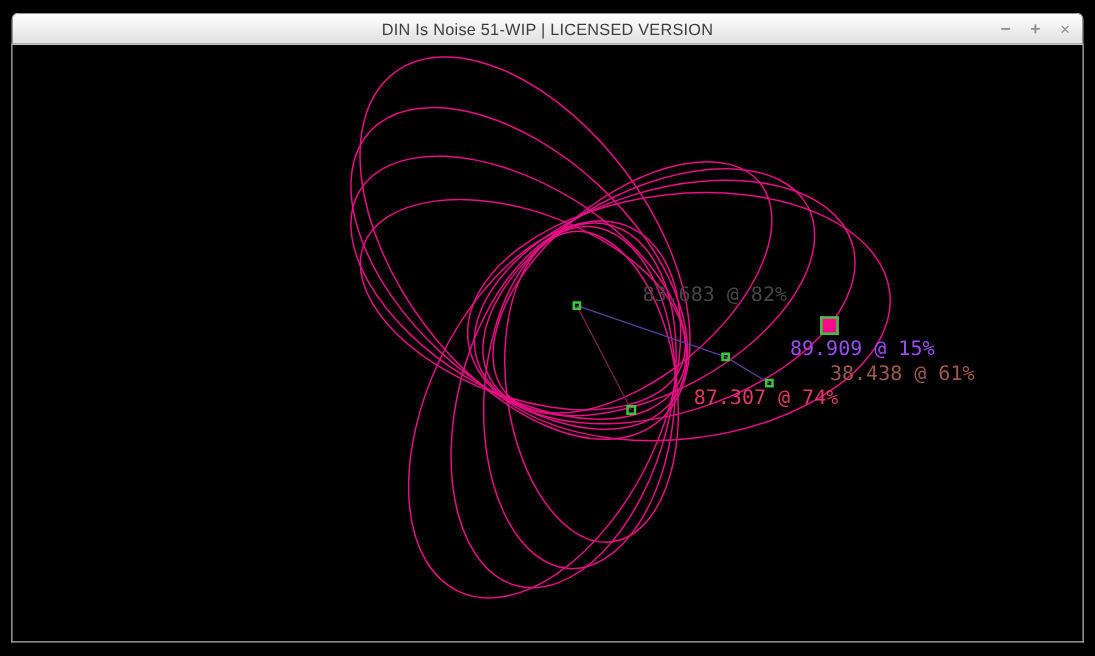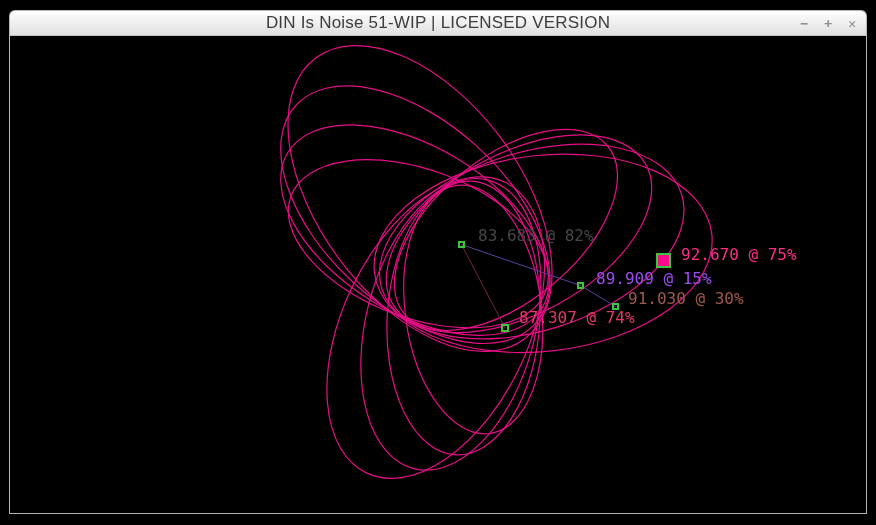--- a/index.html
+++ b/index.html
@@ -13,40 +13,40 @@
   }
   .title-bar{
     height:26px;flex:0 0 26px;
     background:linear-gradient(#ffffff,#e9e9e9 70%,#e0e0e0);
     border:1px solid #b5b5b5;border-bottom:1px solid #c2c2c2;
     border-radius:6px 6px 0 0;
     display:flex;align-items:center;justify-content:center;position:relative;
     box-sizing:border-box;
   }
   .title-text{
-    font-size:17px;color:#3d3d3d;letter-spacing:0.2px;
+    font-size:13px;color:#3d3d3d;letter-spacing:0.2px;
   }
   .win-controls{
     position:absolute;right:10px;top:0;height:100%;
     display:flex;align-items:center;gap:16px;
   }
   .win-btn{
     color:#8f8f8f;font-size:13px;font-weight:bold;line-height:1;
     cursor:default;font-family:"DejaVu Sans Mono",monospace;
   }
   .canvas{
     flex:1 1 auto;background:#000;position:relative;
     border-left:1px solid #b5b5b5;border-right:1px solid #b5b5b5;border-bottom:1px solid #b5b5b5;
     box-sizing:border-box;overflow:hidden;
   }
   .canvas svg{position:absolute;left:0;top:0;}
   .pt-label{
     position:absolute;
     font-family:"DejaVu Sans Mono",monospace;
-    font-size:16px;line-height:16px;white-space:pre;
+    font-size:16px;line-height:16px;white-space:pre;margin-left:36px;
   }
   .pt-marker{
     position:absolute;box-sizing:border-box;
     border:2px solid #3fc43f;background:transparent;
   }
 </style>
 </head>
 <body>
 
 <div class="app-window">
@@ -78,18 +78,17 @@
         <line x1="451.5" y1="208.5" x2="495" y2="292" stroke="#78234b" stroke-width="1"></line>
       </svg>
 
     <div class="pt-marker" id="m0" style="left: 448px; top: 205px; width: 7px; height: 7px; background: transparent; border-color: rgb(63, 196, 63);"></div>
     <div class="pt-marker" id="m1" style="left: 646px; top: 217px; width: 15px; height: 15px; background: rgb(251, 10, 140); border-color: rgb(63, 196, 63);"></div>
     <div class="pt-marker" id="m2" style="left: 567px; top: 246px; width: 7px; height: 7px; background: transparent; border-color: rgb(63, 196, 63);"></div>
     <div class="pt-marker" id="m3" style="left: 602px; top: 267px; width: 7px; height: 7px; background: transparent; border-color: rgb(63, 196, 63);"></div>
     <div class="pt-marker" id="m4" style="left: 491px; top: 288px; width: 8px; height: 8px; background: transparent; border-color: rgb(63, 196, 63);"></div>
 
     <div class="pt-label" id="l0" style="left: 468px; top: 192px; color: rgb(71, 71, 71);">83.683 @ 82%</div>
-    <div class="pt-label" id="l1" style="left: 671px; top: 211px; color: rgb(251, 46, 136);">92.670 @ 75%</div>
     <div class="pt-label" id="l2" style="left: 586px; top: 235px; color: rgb(155, 77, 240);">89.909 @ 15%</div>
-    <div class="pt-label" id="l3" style="left: 618px; top: 255px; color: rgb(158, 90, 74);">91.030 @ 30%</div>
+    <div class="pt-label" id="l3" style="left: 618px; top: 255px; color: rgb(158, 90, 74);">38.438 @ 61%</div>
     <div class="pt-label" id="l4" style="left: 509px; top: 274px; color: rgb(226, 58, 102);">87.307 @ 74%</div>
   </div>
 </div>
 
 </body></html>

